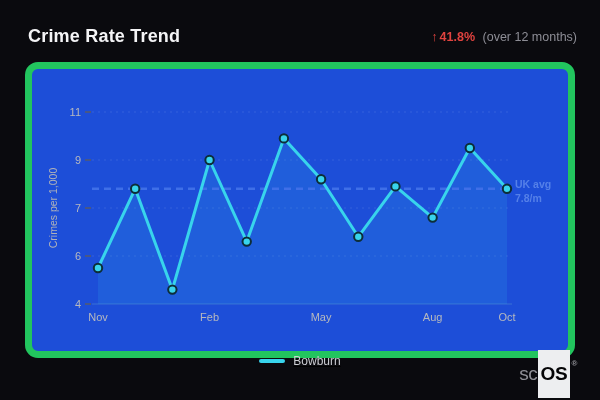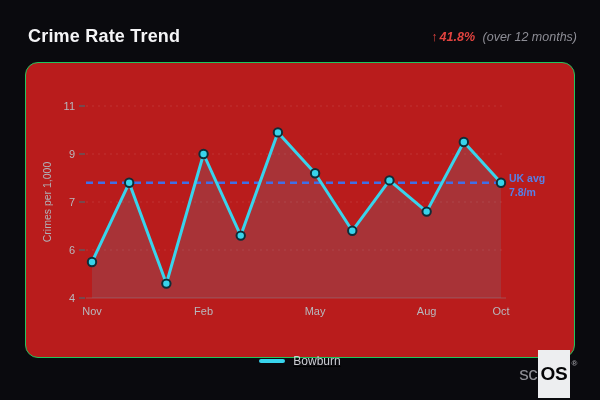--- a/index.html
+++ b/index.html
@@ -3,28 +3,28 @@
 <meta charset="utf-8">
 <style>
   * { margin:0; padding:0; box-sizing:border-box; }
   html,body { width:600px; height:400px; background:#0a0a0e; overflow:hidden;
     font-family:"Liberation Sans", sans-serif; }
   .stage { position:relative; width:600px; height:400px;border-radius:32px; }
 
   
   .header-title { position:absolute; left:28px; top:26px; font-size:18px; font-weight:700;
     color:#f4f4f6; letter-spacing:.2px; }
-  .trend-stat { position:absolute; right:23px; top:30px; font-size:12.5px; white-space:nowrap;font-style:italic; }
+  .trend-stat { position:absolute; right:23px; top:30px; font-size:12.5px; white-space:nowrap; }
   .trend-stat .arrow { color:#e0433f; font-weight:700; margin-right:2px; }
   .trend-stat .delta { color:#e0433f; font-weight:700; }
   .trend-stat .context { color:#8d8d95; margin-left:4px; }
 
   
   .card { position:absolute; left:25px; top:62px; width:550px; height:296px;
-    background:#b91c1c; border:1px solid #22c55e; border-radius:13px; }
+    background:#1d4ed8; border:7px solid #22c55e; border-radius:13px; }
   .card svg { display:block; }
 
   
   .legend { position:absolute; left:0; top:351px; width:600px; height:20px;
     display:flex; justify-content:center; align-items:center; gap:38px;text-decoration:underline; }
   .leg-item { display:flex; align-items:center; gap:8px; cursor:pointer; }
   .leg-swatch-solid { width:26px; height:4px; border-radius:2px; }
   .leg-swatch-dashed { width:36px; height:3px; }
   .leg-label { font-size:12px; color:#cdced3; }
 

